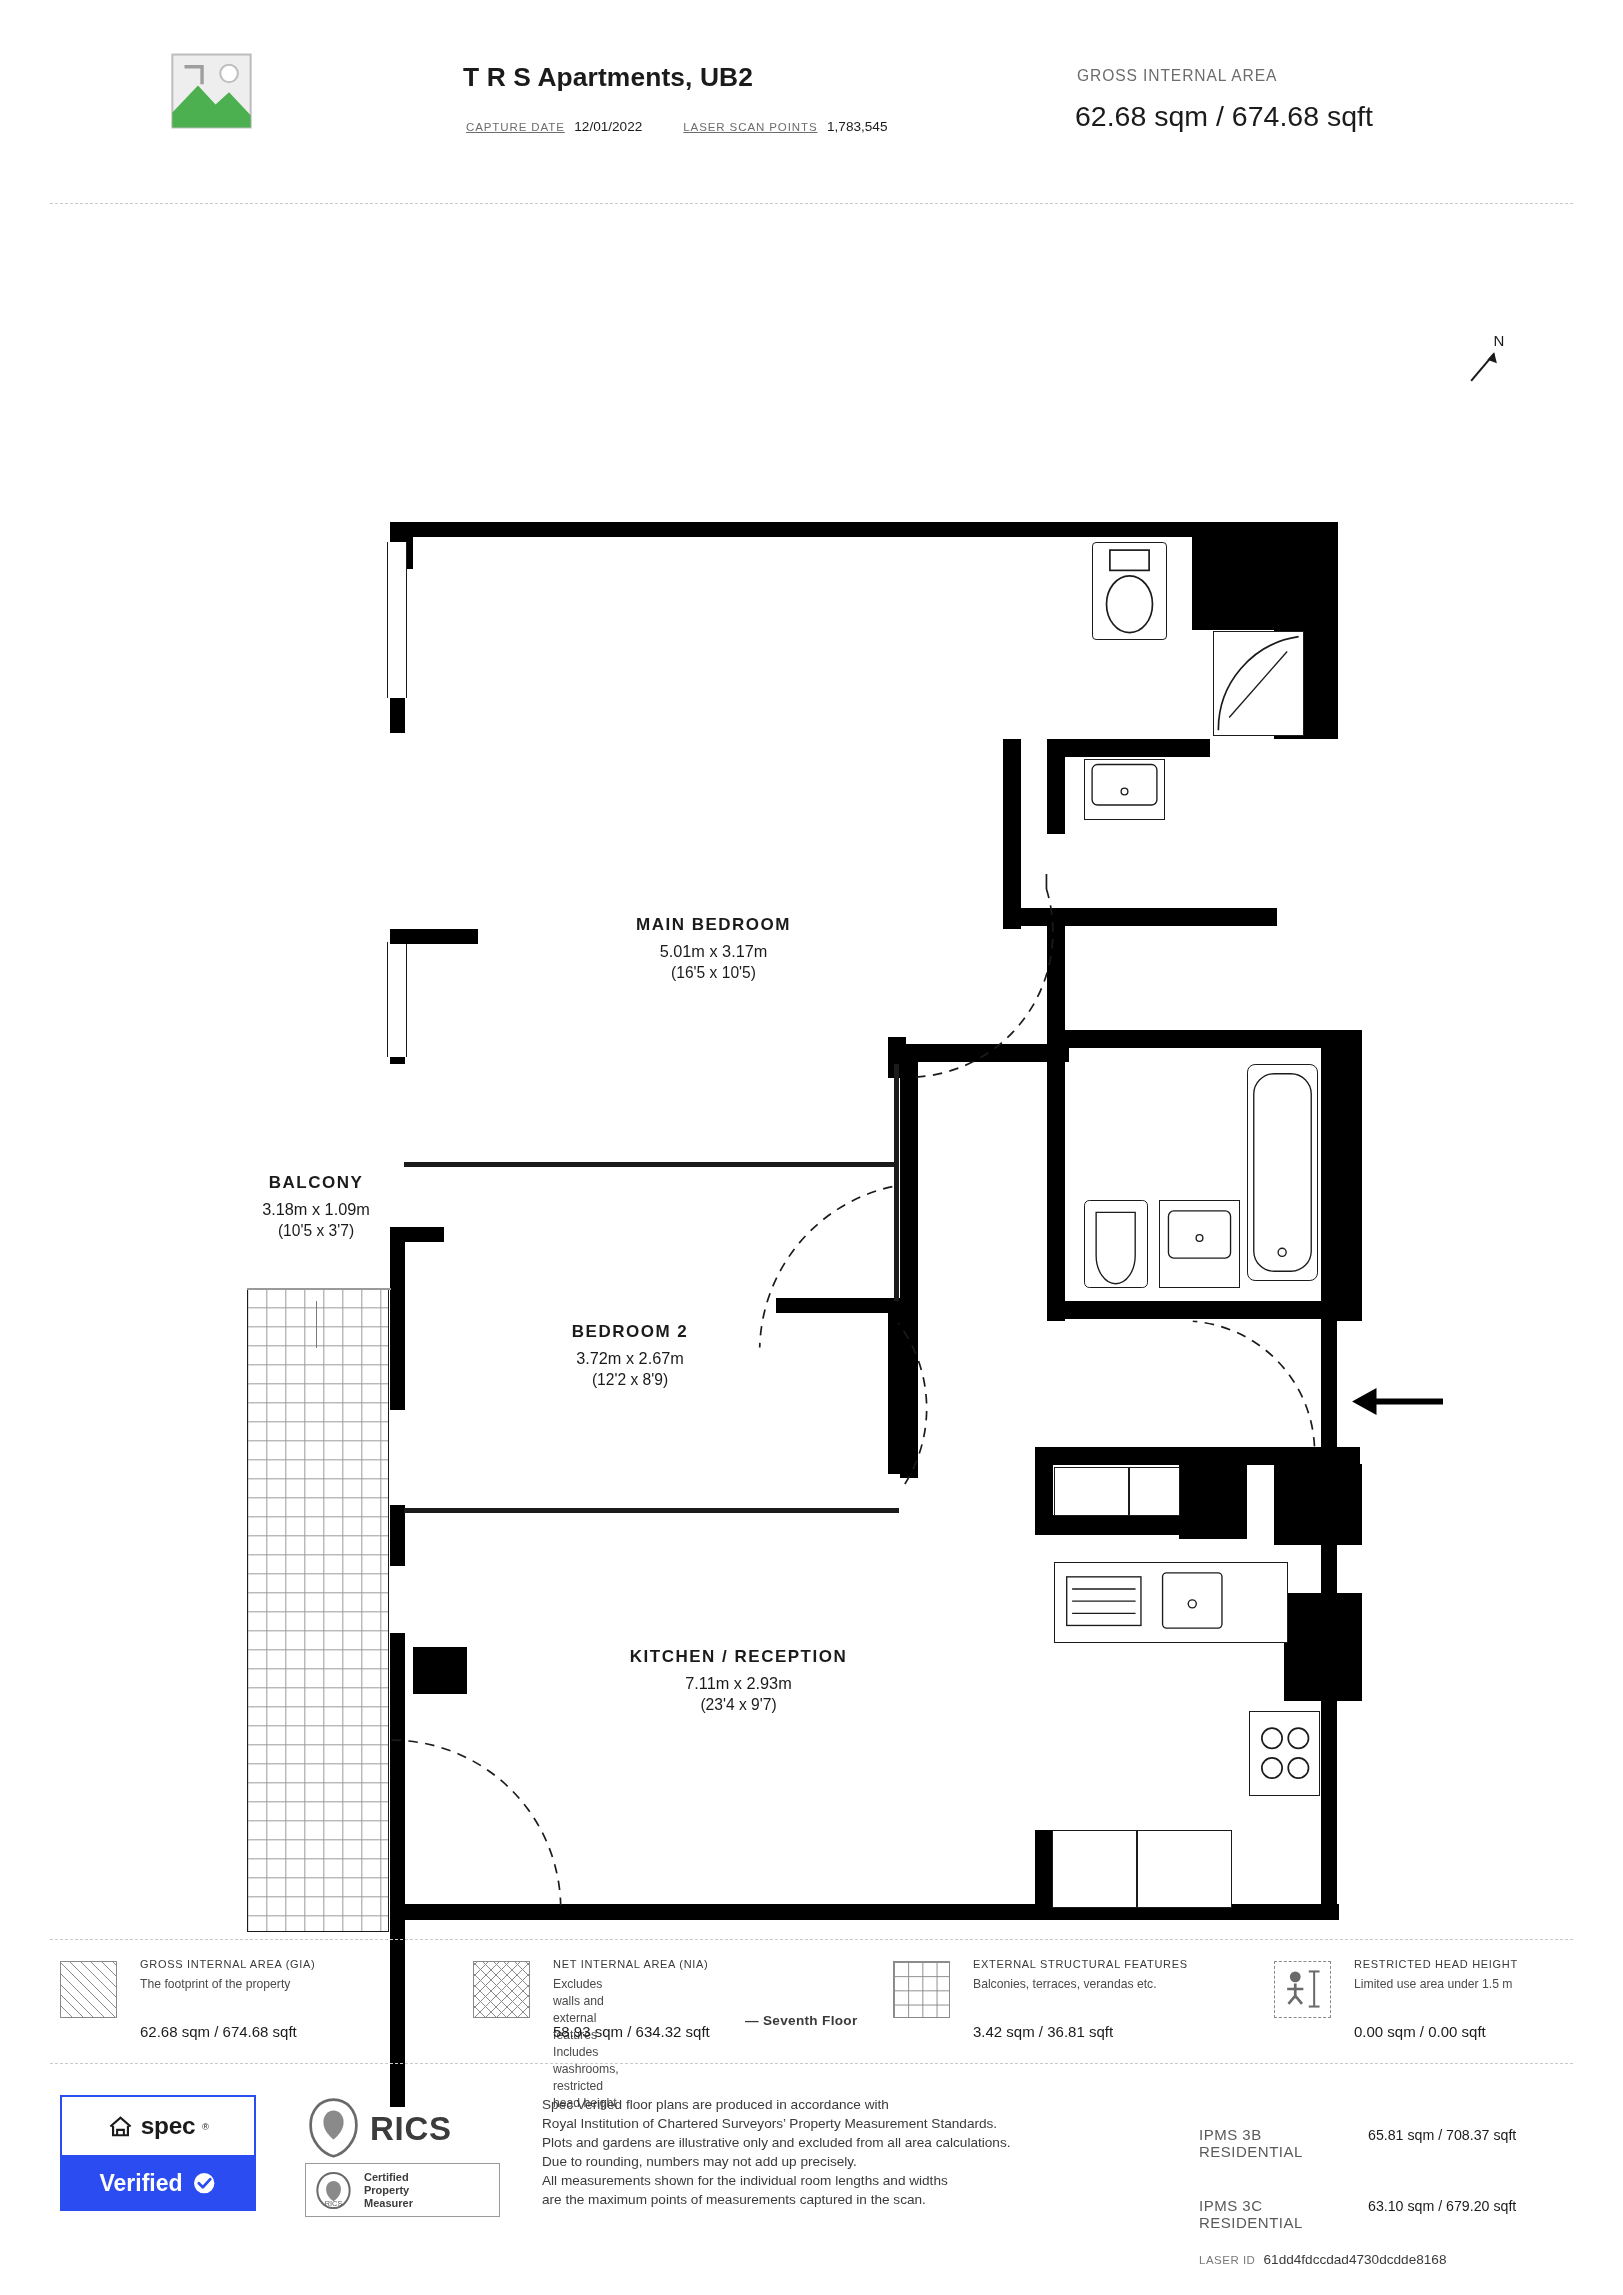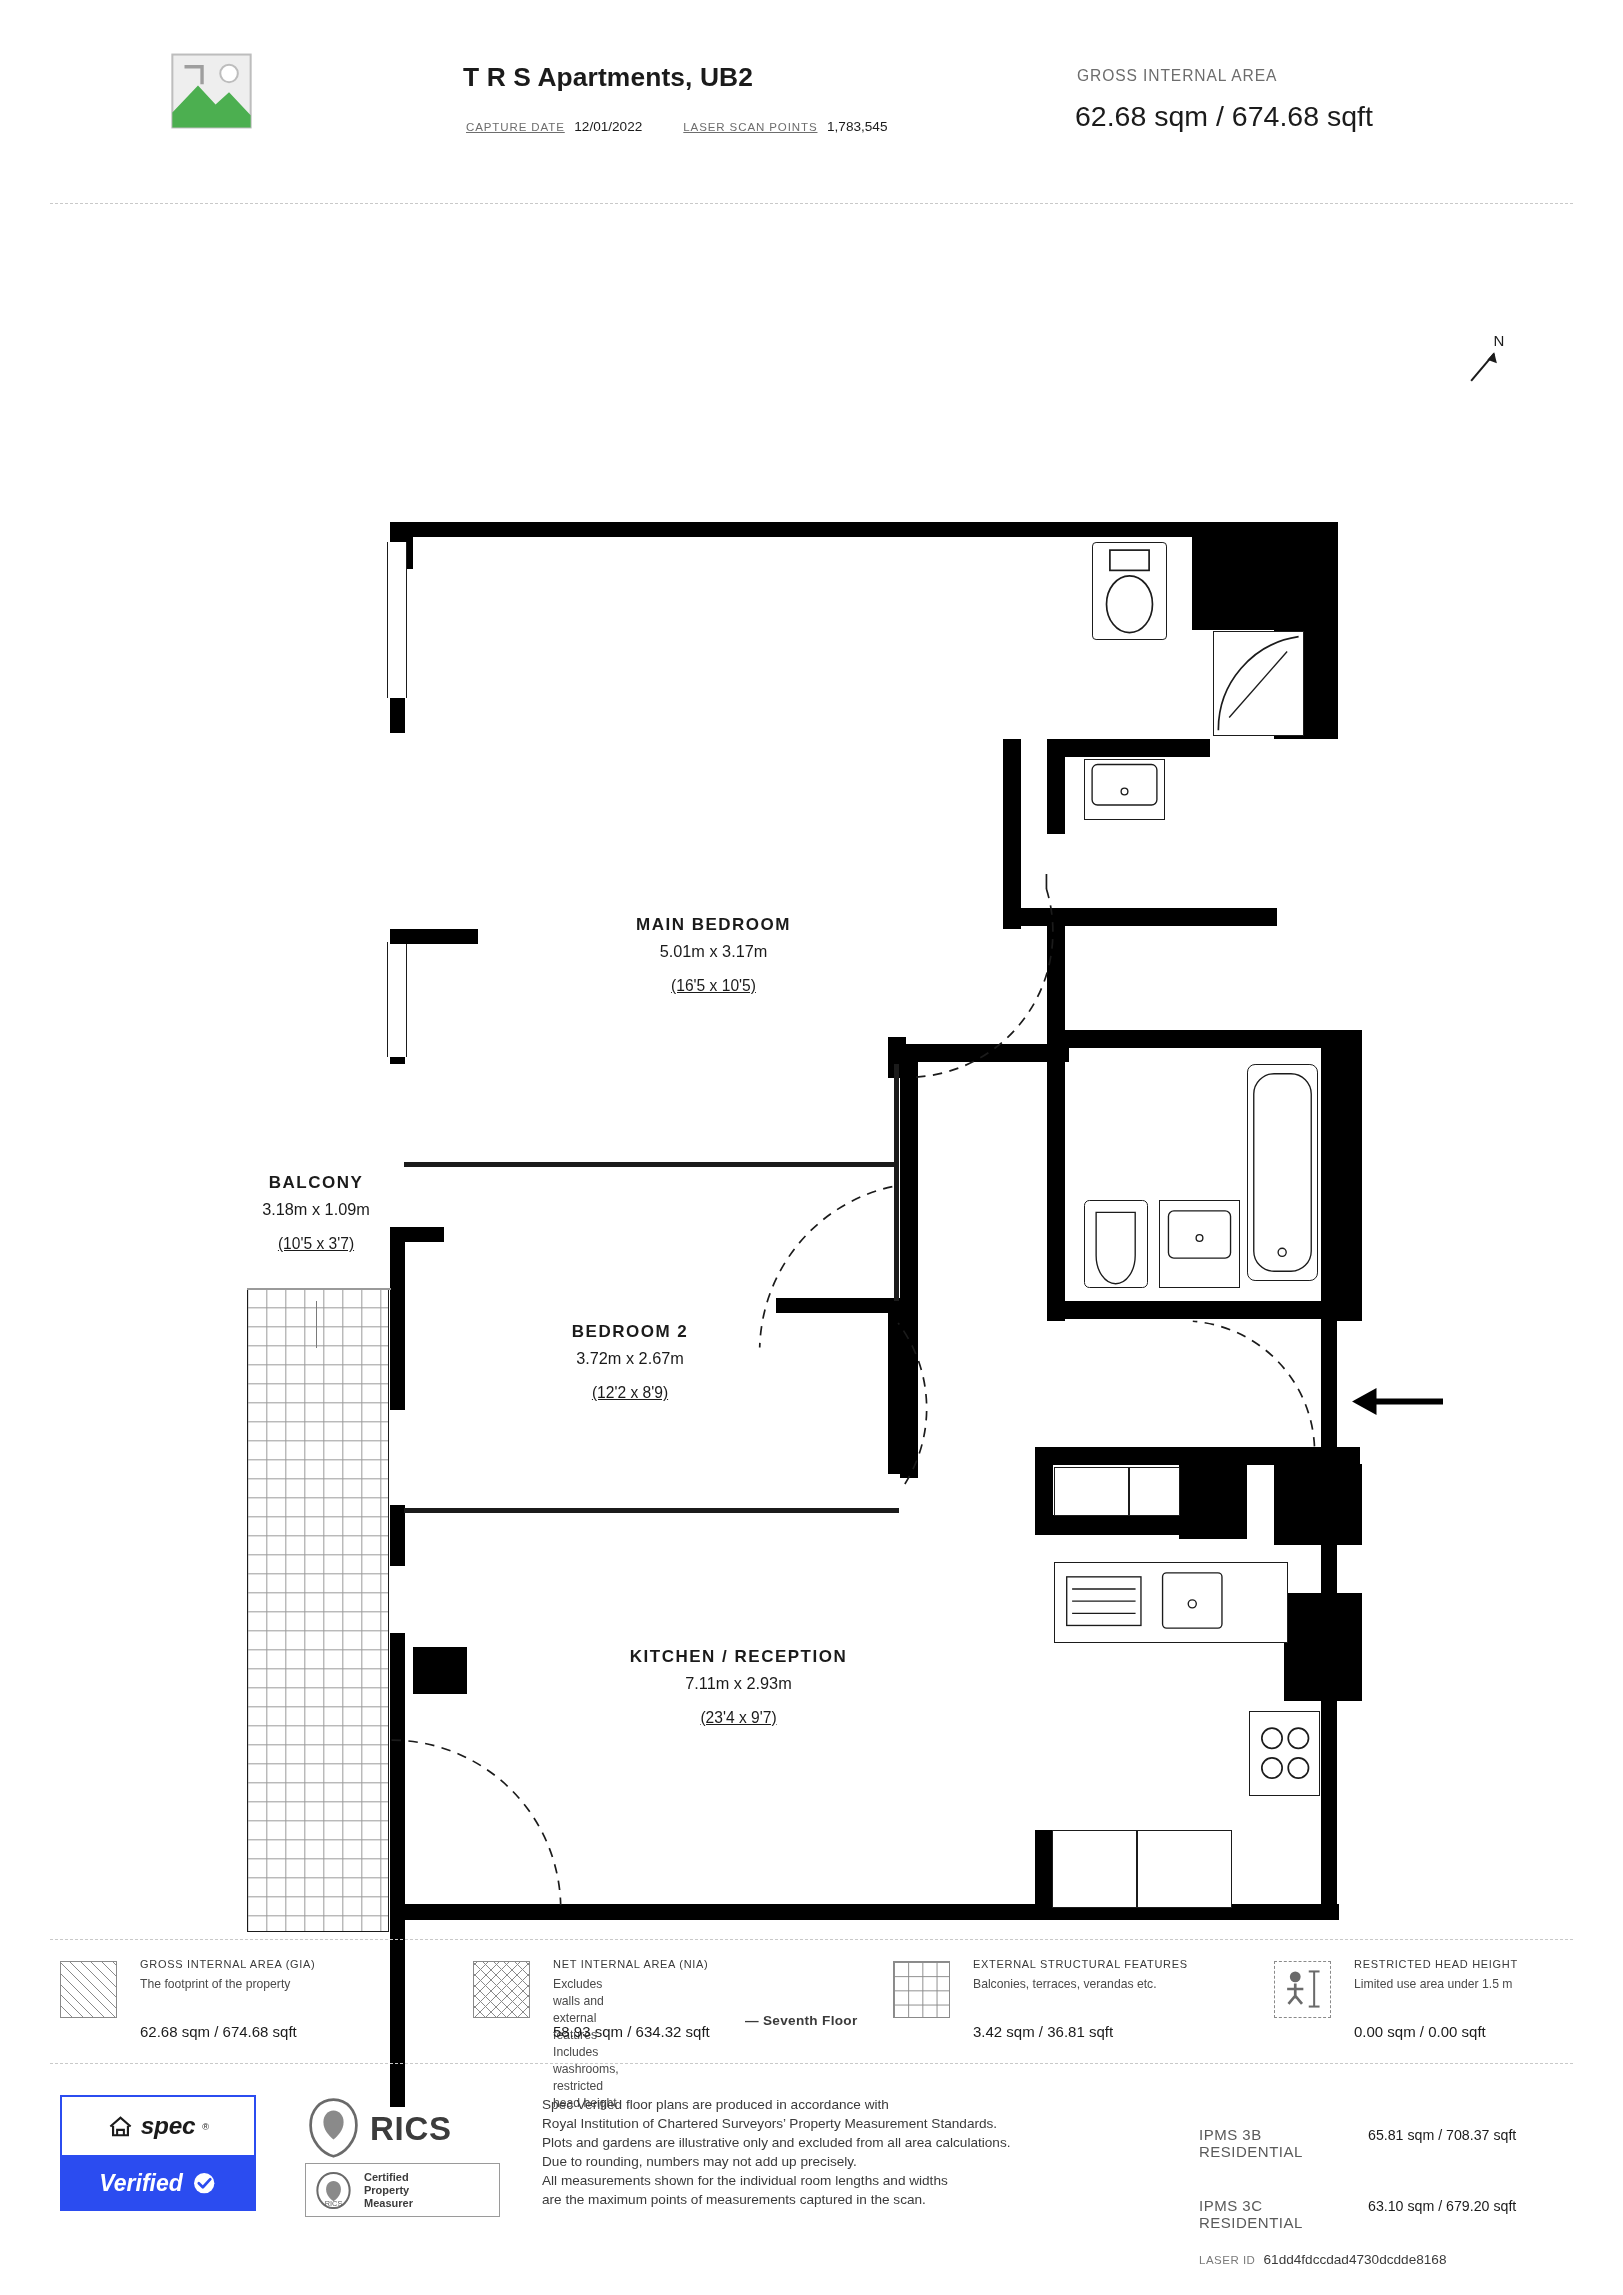--- a/index.html
+++ b/index.html
@@ -34,21 +34,21 @@
   .plan{position:absolute;left:0;top:224px;width:1623px;height:1592px;}
 
   .wall{position:absolute;background:#000000;}
   .thin{position:absolute;background:#1b1b1b;}
   .whiteblock{position:absolute;background:#ffffff;}
   .box-outline{position:absolute;border:1.4px solid #1b1b1b;box-sizing:border-box;background:#ffffff;}
 
   .roomlabel{position:absolute;text-align:center;}
   .roomlabel .rname{font-size:17px;font-weight:bold;letter-spacing:1.5px;color:#1b1b1b;white-space:nowrap;}
   .roomlabel .rdim{font-size:16.3px;color:#1b1b1b;margin-top:6.8px;white-space:nowrap;}
-  .roomlabel .rdim2{font-size:15.6px;color:#1b1b1b;margin-top:16px;white-space:nowrap;text-decoration:underline;}
+  .roomlabel .rdim2{font-size:15.6px;color:#1b1b1b;margin-top:3px;white-space:nowrap;}
 
   .floorlabel{position:absolute;left:745px;top:1789px;font-size:13.6px;font-weight:600;color:#3a3a3a;letter-spacing:0.3px;}
 
   
   .balcony-grid{position:absolute;border:1.4px solid #1b1b1b;box-sizing:border-box;
     background-image:linear-gradient(to right,#9a9a9a 0.7px,transparent 0.7px),
                      linear-gradient(to bottom,#9a9a9a 0.7px,transparent 0.7px);
     background-size:19px 19px;background-position:-0.7px -0.7px;}
   .balcony-line{position:absolute;background:#9a9a9a;}
 
@@ -68,21 +68,21 @@
   .hatch-diag{background-image:repeating-linear-gradient(45deg,#8a8a8a 0 0.7px,transparent 0.7px 7.5px);}
   .hatch-cross{background-image:repeating-linear-gradient(45deg,#8a8a8a 0 0.7px,transparent 0.7px 7.5px),
                                 repeating-linear-gradient(-45deg,#8a8a8a 0 0.7px,transparent 0.7px 7.5px);}
   .hatch-grid{background-image:linear-gradient(to right,#8a8a8a 0.7px,transparent 0.7px),
                                linear-gradient(to bottom,#8a8a8a 0.7px,transparent 0.7px);
                background-size:14.2px 14.2px;}
   .dashbox{border:1.4px dashed #8a8a8a !important;}
 
   
   .footer{position:absolute;left:0;top:2083px;width:1623px;height:212px;}
-  .spec-badge{position:absolute;left:60px;top:12.2px;width:196px;height:115px;font-style:italic;}
+  .spec-badge{position:absolute;left:60px;top:12.2px;width:196px;height:115px;}
   .spec-top{position:absolute;left:0;top:0;width:196px;height:60px;border:2px solid #2b4cf0;box-sizing:border-box;border-bottom:none;background:#fff;display:flex;align-items:center;justify-content:center;gap:6.8px;}
   .spec-top .sp-text{font-size:24.4px;font-weight:bold;color:#1b1b1b;letter-spacing:-0.3px;}
   .spec-top .sp-reg{font-size:9.5px;color:#1b1b1b;vertical-align:top;}
   .spec-bot{position:absolute;left:0;top:60px;width:196px;height:56px;background:#2b4cf0;display:flex;align-items:center;justify-content:center;gap:9.5px;}
   .spec-bot .vtext{font-size:23px;font-weight:bold;color:#ffffff;}
 
   .rics{position:absolute;left:305px;top:6.8px;width:203px;height:129px;}
   .rics-name{position:absolute;left:65px;top:20.3px;font-size:33px;font-weight:bold;letter-spacing:0.7px;color:#3c3c3c;}
   .cpm{position:absolute;left:0px;top:73px;width:195px;height:54px;border:1.4px solid #9a9a9a;box-sizing:border-box;background:#fff;}
   .cpm-text{position:absolute;left:58px;top:6.8px;font-size:11px;line-height:13px;font-weight:bold;color:#3c3c3c;}

